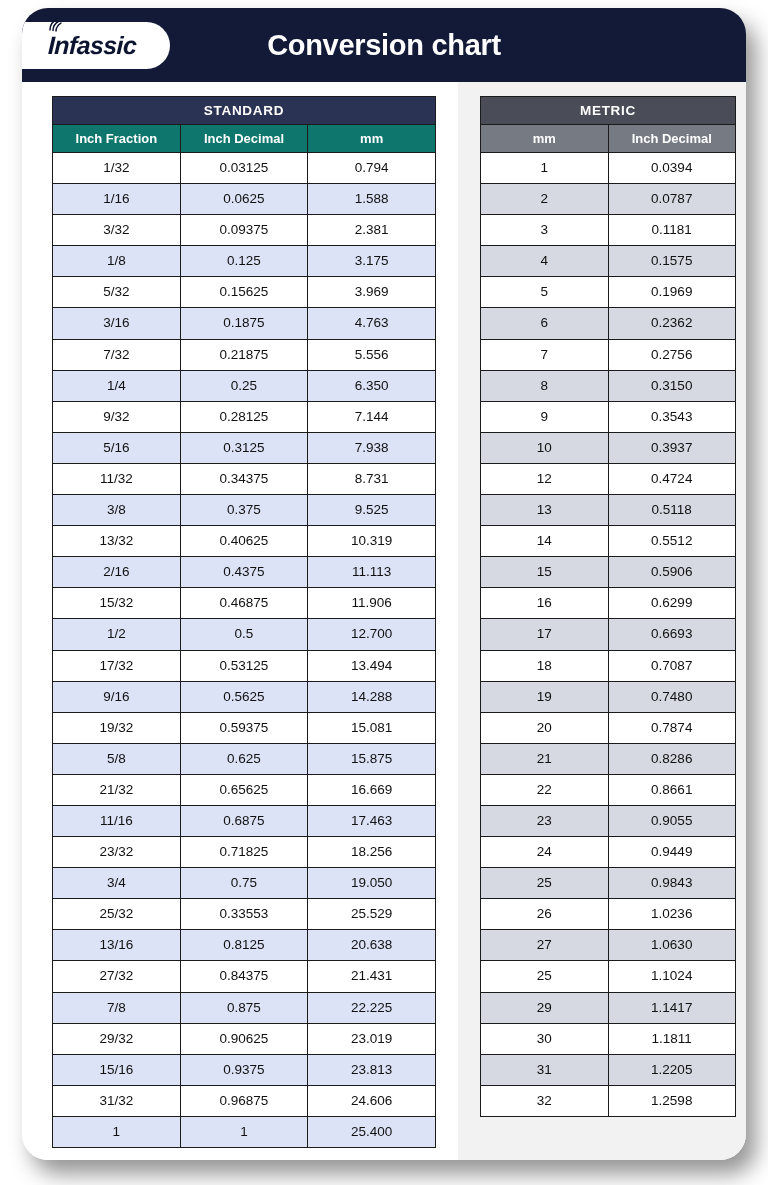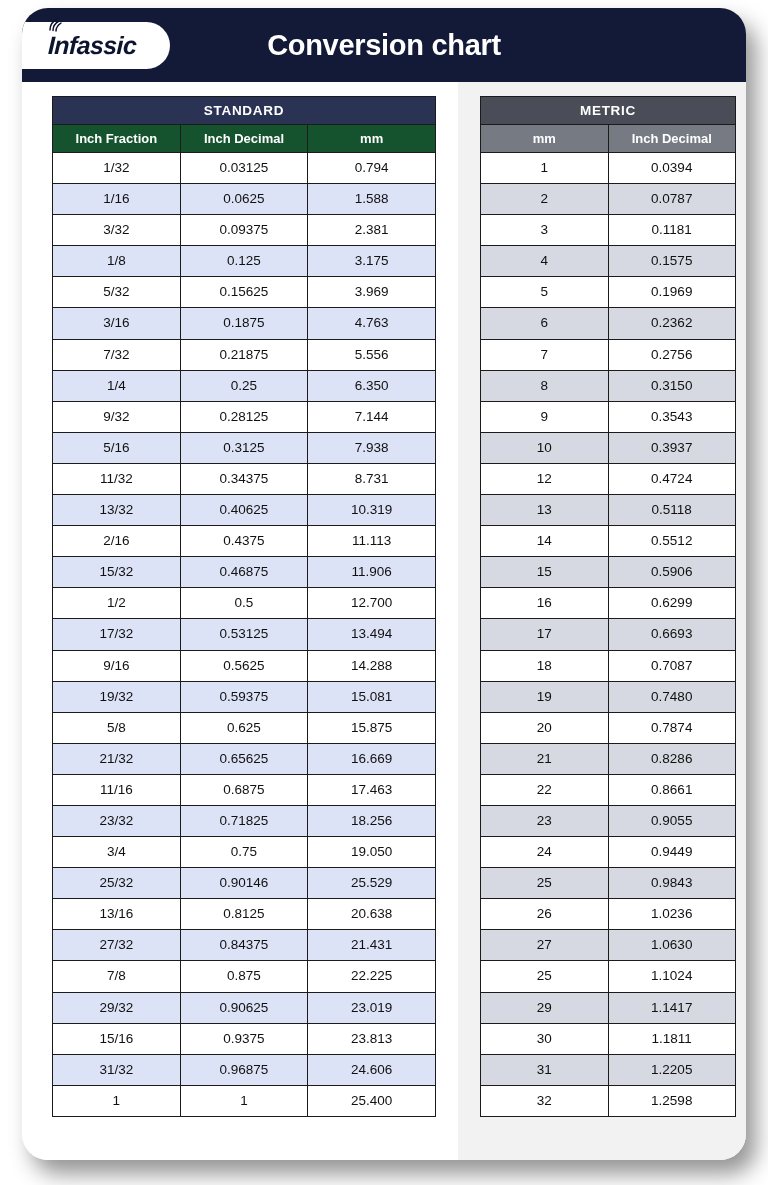--- a/index.html
+++ b/index.html
@@ -126,21 +126,21 @@
   #title-standard { background: #2b3354; }
   #title-metric   { background: #4a4d57; margin-left: 24px; }
 
   .sub-head {
     font-size: 13px;
     font-weight: bold;
     color: #ffffff;
     height: 27px;
     line-height: 27px;
   }
-  #table-standard .sub-head { background: #14532d; }
+  #table-standard .sub-head { background: #0f766e; }
   #table-metric   .sub-head { background: #767a83; }
 
   #table-standard tbody tr:nth-child(even) td { background: #dde3f7; }
   #table-standard tbody tr:nth-child(odd)  td { background: #ffffff; }
   #table-metric   tbody tr:nth-child(even) td { background: #d6d9e1; }
   #table-metric   tbody tr:nth-child(odd)  td { background: #ffffff; }
 </style>
 </head>
 <body>
 
@@ -226,20 +226,25 @@
               <td>5/16</td>
               <td>0.3125</td>
               <td>7.938</td>
             </tr>
             <tr>
               <td>11/32</td>
               <td>0.34375</td>
               <td>8.731</td>
             </tr>
             <tr>
+              <td>3/8</td>
+              <td>0.375</td>
+              <td>9.525</td>
+            </tr>
+            <tr>
               <td>13/32</td>
               <td>0.40625</td>
               <td>10.319</td>
             </tr>
             <tr>
               <td>2/16</td>
               <td>0.4375</td>
               <td>11.113</td>
             </tr>
             <tr>
@@ -287,21 +292,21 @@
               <td>0.71825</td>
               <td>18.256</td>
             </tr>
             <tr>
               <td>3/4</td>
               <td>0.75</td>
               <td>19.050</td>
             </tr>
             <tr>
               <td>25/32</td>
-              <td>0.90146</td>
+              <td>0.33553</td>
               <td>25.529</td>
             </tr>
             <tr>
               <td>13/16</td>
               <td>0.8125</td>
               <td>20.638</td>
             </tr>
             <tr>
               <td>27/32</td>
               <td>0.84375</td>

